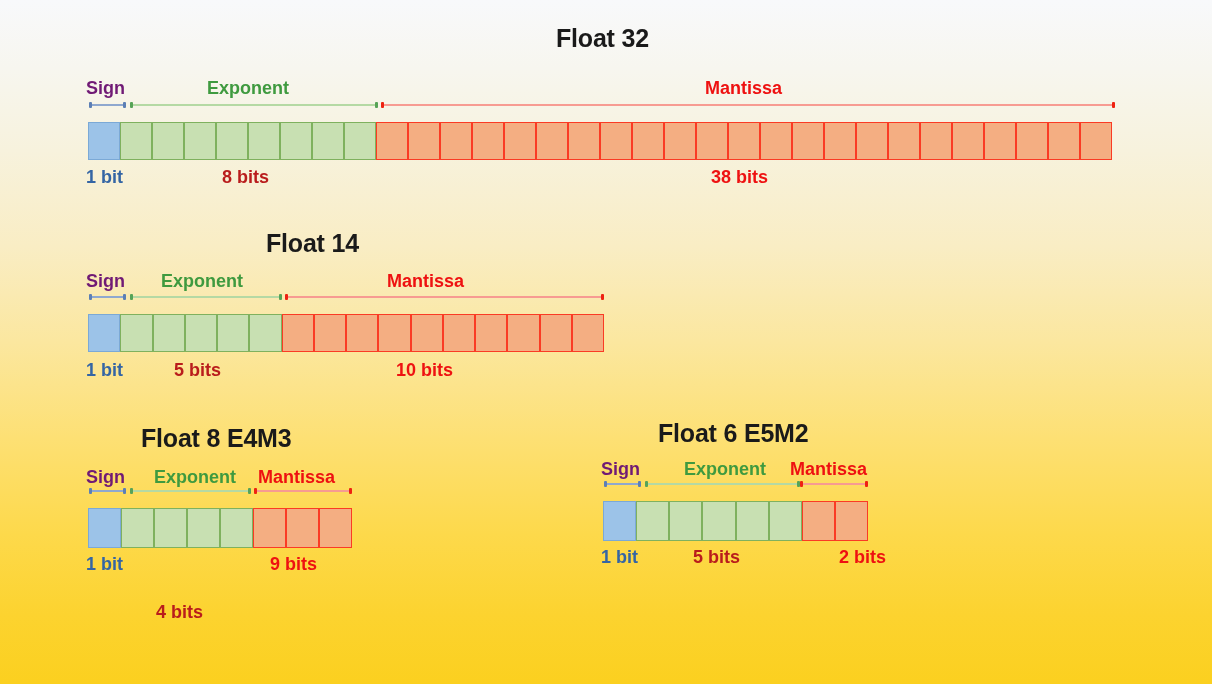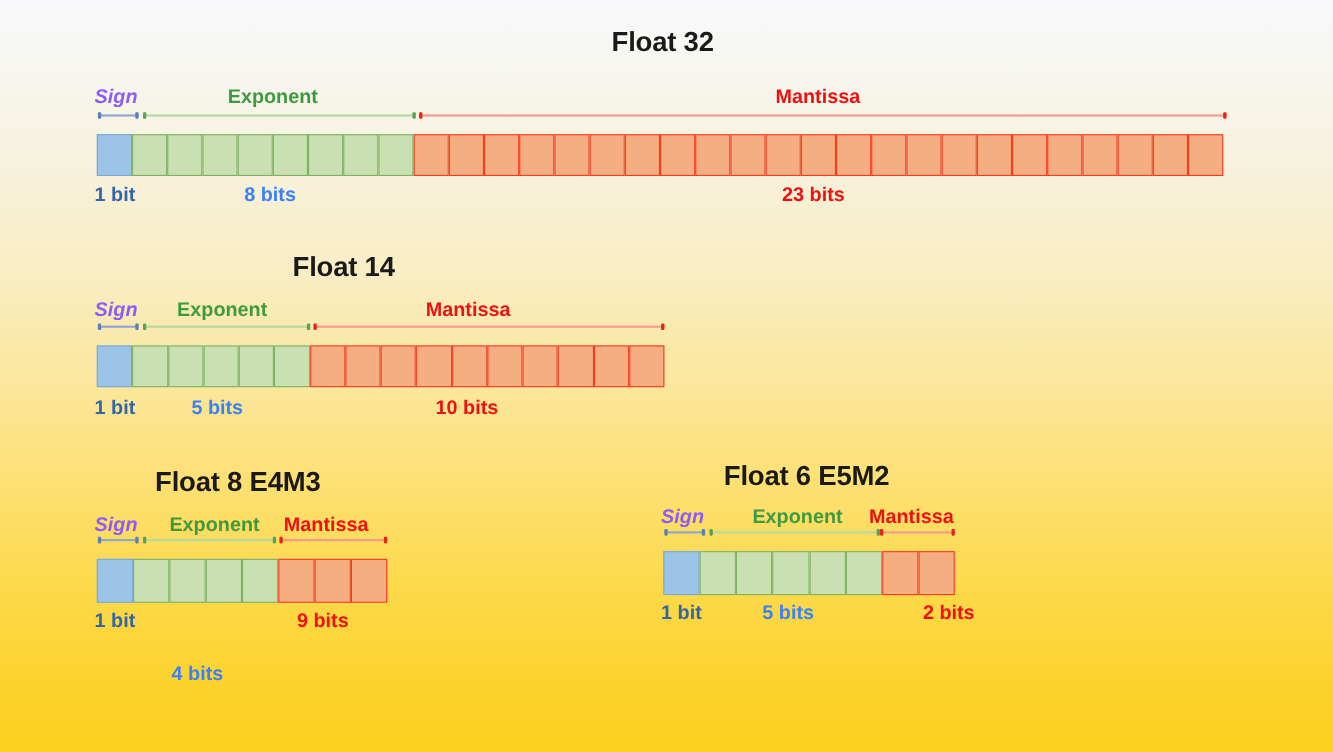--- a/index.html
+++ b/index.html
@@ -34,33 +34,33 @@
     letter-spacing: -0.2px;
   }
 
   
   .field-label {
     position: absolute;
     font-size: 18px;
     font-weight: bold;
     white-space: nowrap;
   }
-  .lbl-sign { color: #8b5cf6; font-style: italic; }
+  .lbl-sign { color: #701a75; }
   .lbl-exp  { color: #3f9a3f; }
   .lbl-man  { color: #ee1111; }
 
   
   .bits-label {
     position: absolute;
     font-size: 18px;
     font-weight: bold;
     white-space: nowrap;
   }
   .bits-sign { color: #3465a4; }
-  .bits-exp  { color: #3b82f6; }
+  .bits-exp  { color: #b91c1c; }
   .bits-man  { color: #ee1111; }
 
   
   .span-rule {
     position: absolute;
     height: 2px;
   }
   .span-rule::before,
   .span-rule::after {
     content: "";
@@ -147,21 +147,21 @@
         <div class="cell man" style="flex: 1 1 0px;"></div>
         <div class="cell man" style="flex: 1 1 0px;"></div>
         <div class="cell man" style="flex: 1 1 0px;"></div>
         <div class="cell man" style="flex: 1 1 0px;"></div>
         <div class="cell man" style="flex: 1 1 0px;"></div>
         <div class="cell man" style="flex: 1 1 0px;"></div>
       </div>
 
     <div class="bits-label bits-sign" style="left:86px; top:167px;">1 bit</div>
     <div class="bits-label bits-exp" style="left:222px; top:167px;">8 bits</div>
-    <div class="bits-label bits-man" style="left:711px; top:167px;">23 bits</div>
+    <div class="bits-label bits-man" style="left:711px; top:167px;">38 bits</div>
   </div>
 
   <div>
     <div class="fmt-title" style="left:266px; top:229px;">Float 14</div>
 
     <div class="field-label lbl-sign" style="left:86px; top:271px;">Sign</div>
     <div class="field-label lbl-exp" style="left:161px; top:271px;">Exponent</div>
     <div class="field-label lbl-man" style="left:387px; top:271px;">Mantissa</div>
 
     <div class="span-rule rule-sign" style="left:89px; top:296px; width:37px;"></div>

